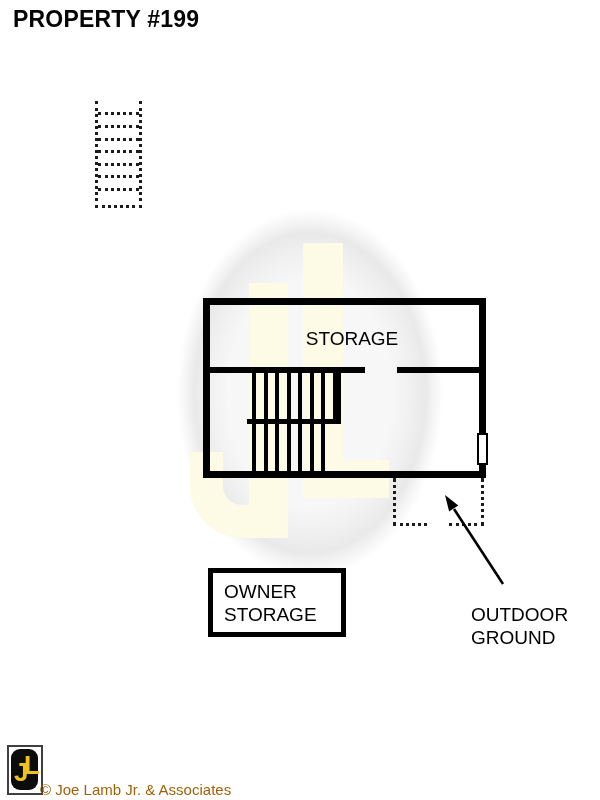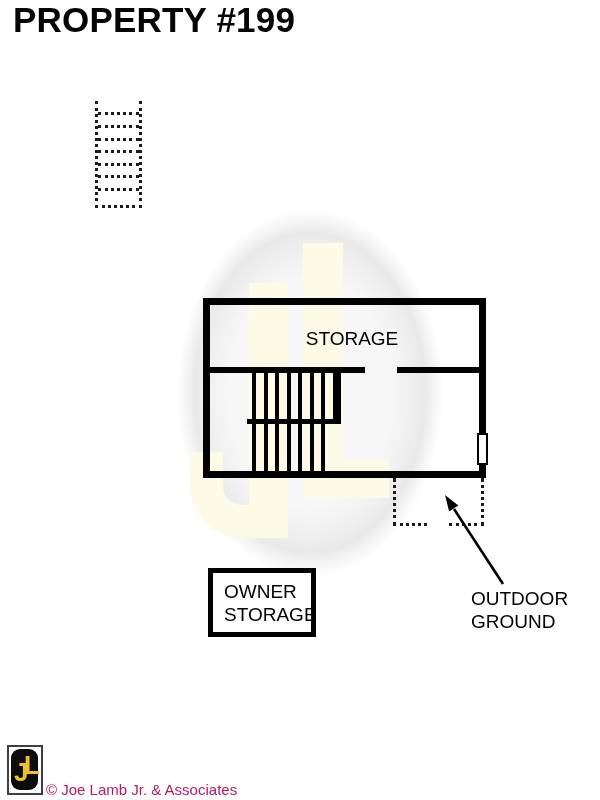--- a/index.html
+++ b/index.html
@@ -5,21 +5,21 @@
   html,body{margin:0;padding:0;}
   body{
     width:600px;height:800px;position:relative;overflow:hidden;
     background:#ffffff;
     font-family:"Liberation Sans", sans-serif;
     color:#000;
   }
   .abs{position:absolute;}
 
   
-  .page-title{left:13px;top:2px;font-size:35px;font-weight:bold;line-height:35px;letter-spacing:0.2px;color:#050505;}
+  .page-title{left:13px;top:2px;font-size:23px;font-weight:bold;line-height:35px;letter-spacing:0.2px;color:#050505;}
 
   
   .ext-stairs{left:95px;top:101px;width:47px;height:107px;box-sizing:border-box;
     border-left:3px dotted #1c1c1c;border-right:3px dotted #1c1c1c;border-bottom:3px dotted #1c1c1c;}
   .ext-stairs .rung{position:absolute;left:0;right:0;height:0;border-top:3px dotted #1c1c1c;}
 
   
   .wm-ellipse{left:177px;top:209px;width:266px;height:368px;border-radius:50%;
     background:radial-gradient(closest-side,#f7f7f7 62%,#efefef 78%,#e9e9e9 87%,#f4f4f4 93%,rgba(255,255,255,0) 100%);}
   .wm{background:#fdfae6;}
@@ -47,31 +47,31 @@
   .sh-v.l{left:393px;}
   .sh-v.r{left:481px;}
   .sh-h{height:0;top:523px;border-top:3px dotted #1c1c1c;}
   .sh-h.a{left:393px;width:34px;}
   .sh-h.b{left:449px;width:35px;}
 
   
   .arrow-svg{left:0;top:0;pointer-events:none;}
 
   
-  .shower-label{left:471px;top:587px;font-size:19px;line-height:23px;}
-  .owner-box{left:208px;top:568px;width:108px;height:69px;border:5px solid #000;background:#fff;box-sizing:border-box;}
+  .shower-label{left:471px;top:603px;font-size:19px;line-height:23px;}
+  .owner-box{left:208px;top:568px;width:138px;height:69px;border:5px solid #000;background:#fff;box-sizing:border-box;}
   .owner-box .txt{padding:7px 0 0 11px;font-size:19px;line-height:23px;}
 
   
   .logo-frame{left:7px;top:745px;width:36px;height:50px;border:2px solid #3f3f3f;background:#fff;box-sizing:border-box;}
   .logo-inner{position:absolute;left:2px;top:2px;width:27px;height:41px;background:#0c0c0c;border-radius:9px;}
   .logo-inner span{position:absolute;font-weight:bold;font-size:26px;line-height:1;color:#eec31e;}
   .logo-j{left:3px;top:10px;}
   .logo-l{left:13px;top:3px;}
-  .copyright{left:46px;top:781px;font-size:15px;color:#be185d;}
+  .copyright{left:40px;top:781px;font-size:15px;color:#a16207;}
 </style>
 </head>
 <body>
 
 <div class="abs page-title">
   <div>PROPERTY #199</div>
 </div>
 
 <div class="abs wm-ellipse"></div>
 <div class="abs wm wm-j-stem"></div>

